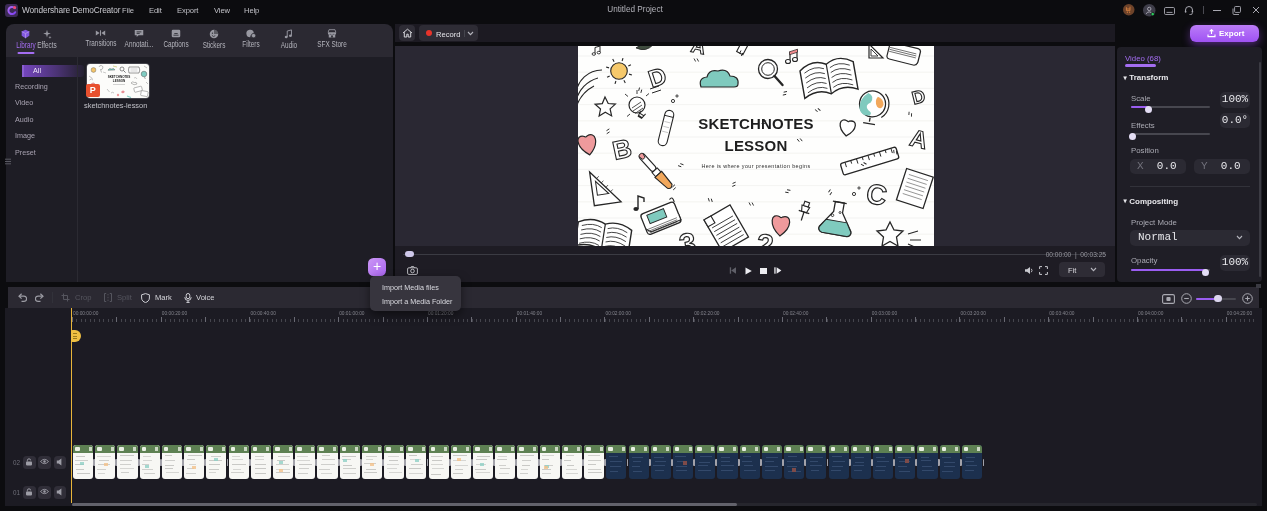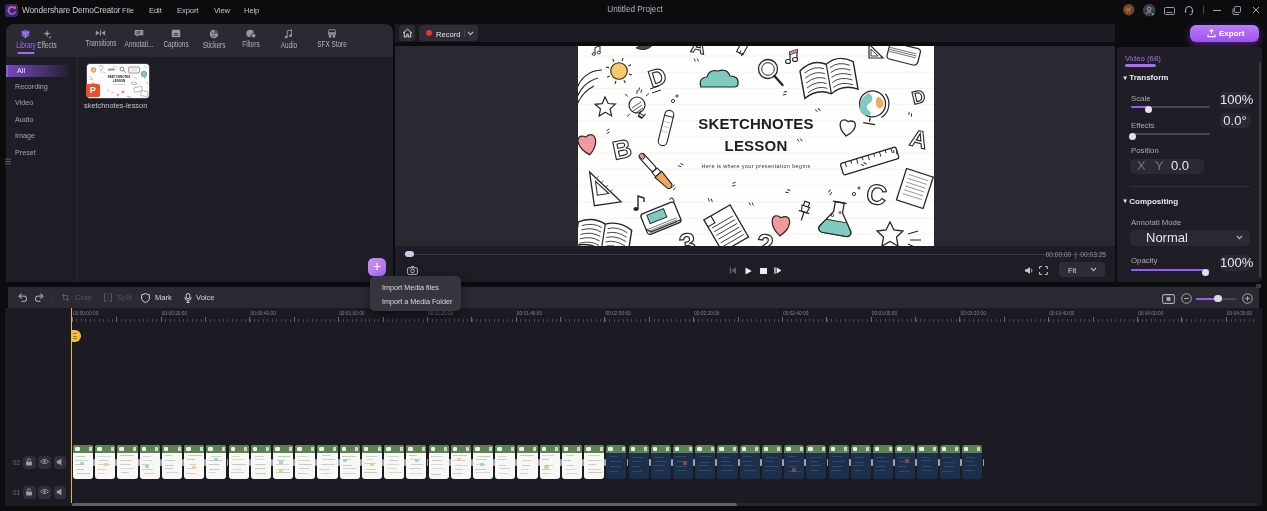--- a/index.html
+++ b/index.html
@@ -10,25 +10,25 @@
 
 .tabbar{left:6px;top:24px;width:387px;height:33px;background:#2b2932;border-radius:8px 8px 0 0;}
 .tab{position:absolute;top:28px;height:29px;text-align:center;}
 .tab .lbl{font-size:8.2px;color:#b4b4bc;display:block;margin-top:0.5px;transform:scaleX(.78);}
 .tab svg{display:block;margin:0 auto;transform:scale(.85);opacity:.92;}
 .tab.active .lbl{color:#a46df2;}
 .tab.active .under{position:absolute;left:50%;transform:translateX(-50%);top:23.5px;width:17px;height:2.5px;border-radius:2px;background:#a46df2;}
 
 .leftpanel{left:6px;top:57px;width:387px;height:225px;background:#1e1d25;}
 .side-item{position:absolute;left:0;width:71px;height:12px;font-size:7.2px;color:#a8a2b1;line-height:12px;padding-left:9px;}
-.side-item.active{width:62px;border-left:2px solid #8a5fd1;border-radius:0 3px 3px 0;background:linear-gradient(90deg,#7446bd 0%,#4b3374 55%,rgba(52,42,78,0.28) 100%);color:#efe9fa;}
+.side-item.active{width:62px;border-left:2px solid #8a5fd1;border-radius:0 3px 3px 0;background:linear-gradient(90deg,#7446bd 0%,#4b3374 55%,rgba(52,42,78,0.28) 100%);color:#efe9fa;margin-left:16px;}
 .sidediv{position:absolute;left:71px;top:0;width:1px;height:225px;background:#2b2a32;}
 
 .rightpanel{left:1117px;top:47px;width:145px;height:235px;background:#1f1e26;border-radius:4px;}
-.rp-box{position:absolute;background:#2b2a33;border-radius:5px;color:#e8e8ec;font-size:13px;}
+.rp-box{position:absolute;background:#2b2a33;border-radius:5px;color:#e8e8ec;font-size:11px;font-family:Liberation Mono, monospace;}
 .rp-label{position:absolute;font-size:7.8px;color:#ababb4;}
 .slider-track{position:absolute;height:2px;background:#47474f;border-radius:1px;}
 .slider-fill{position:absolute;height:2px;background:#9a5df0;border-radius:1px;}
 .slider-knob{position:absolute;width:7px;height:7px;border-radius:50%;background:#e4def5;top:-2.5px;}
 .pillbtn{position:absolute;background:#2e2c35;border-radius:4px;}
 
 .toolbar{left:8px;top:287px;width:1251px;height:21px;background:#2b2932;}
 .tool-lbl{position:absolute;top:293px;font-size:7.6px;color:#d6d6db;}
 .tool-lbl.dis{color:#55555e;}
 
@@ -546,25 +546,25 @@
 <div class="rp-box" style="left:1220px;top:92px;width:30px;height:15.5px;text-align:center;line-height:15.5px;">100%</div>
 <div class="slider-track" style="left:1131px;top:106px;width:79px;"></div>
 <div class="slider-fill" style="left:1131px;top:106px;width:17px;"></div>
 <div class="slider-knob" style="left:1145px;top:106px;"></div>
 <div class="rp-label" style="left:1131px;top:120.5px;">Effects</div>
 <div class="rp-box" style="left:1220px;top:112.5px;width:30px;height:15.5px;text-align:center;line-height:15.5px;">0.0°</div>
 <div class="slider-track" style="left:1131px;top:132.5px;width:79px;"></div>
 <div class="slider-knob" style="left:1129px;top:132.5px;"></div>
 <div class="rp-label" style="left:1131px;top:146px;">Position</div>
 <div class="rp-box" style="left:1130px;top:159px;width:56px;height:14.5px;line-height:14.5px;"><span style="color:#72727c;margin-left:7px;">X</span>&nbsp;&nbsp;0.0</div>
-<div class="rp-box" style="left:1148px;top:159px;width:56px;height:14.5px;line-height:14.5px;"><span style="color:#72727c;margin-left:7px;">Y</span>&nbsp;&nbsp;0.0</div>
+<div class="rp-box" style="left:1194px;top:159px;width:56px;height:14.5px;line-height:14.5px;"><span style="color:#72727c;margin-left:7px;">Y</span>&nbsp;&nbsp;0.0</div>
 <div class="abs" style="left:1130px;top:186px;width:120px;height:1px;background:#32323a;"></div>
 <div class="abs" style="left:1123px;top:197px;font-size:8px;color:#e8e8ec;font-weight:bold;"><span style="display:inline-block;transform:scale(.8);">▾</span>&nbsp;Compositing</div>
-<div class="rp-label" style="left:1131px;top:218px;">Annotati Mode</div>
-<div class="rp-box" style="left:1130px;top:230px;width:120px;height:15.5px;line-height:15.5px;"><span style="margin-left:16px;">Normal</span><span style="position:absolute;right:7px;top:5px;line-height:0;">
+<div class="rp-label" style="left:1131px;top:218px;">Project Mode</div>
+<div class="rp-box" style="left:1130px;top:230px;width:120px;height:15.5px;line-height:15.5px;"><span style="margin-left:8px;">Normal</span><span style="position:absolute;right:7px;top:5px;line-height:0;">
       <svg width="7" height="5" viewBox="0 0 7 5">
         <path d="M1 1 L3.5 3.6 L6 1" fill="none" stroke="#b5b5bd" stroke-width="1.1"></path>
       </svg>
     </span></div>
 <div class="rp-label" style="left:1131px;top:256px;">Opacity</div>
 <div class="rp-box" style="left:1220px;top:255px;width:30px;height:15.5px;text-align:center;line-height:15.5px;">100%</div>
 <div class="slider-track" style="left:1131px;top:269px;width:79px;"></div>
 <div class="slider-fill" style="left:1131px;top:269px;width:74px;"></div>
 <div class="slider-knob" style="left:1202px;top:269px;"></div>
 <div class="abs" style="left:1258.5px;top:62px;width:2px;height:215px;border-radius:1px;background:#3b3b43;"></div>

